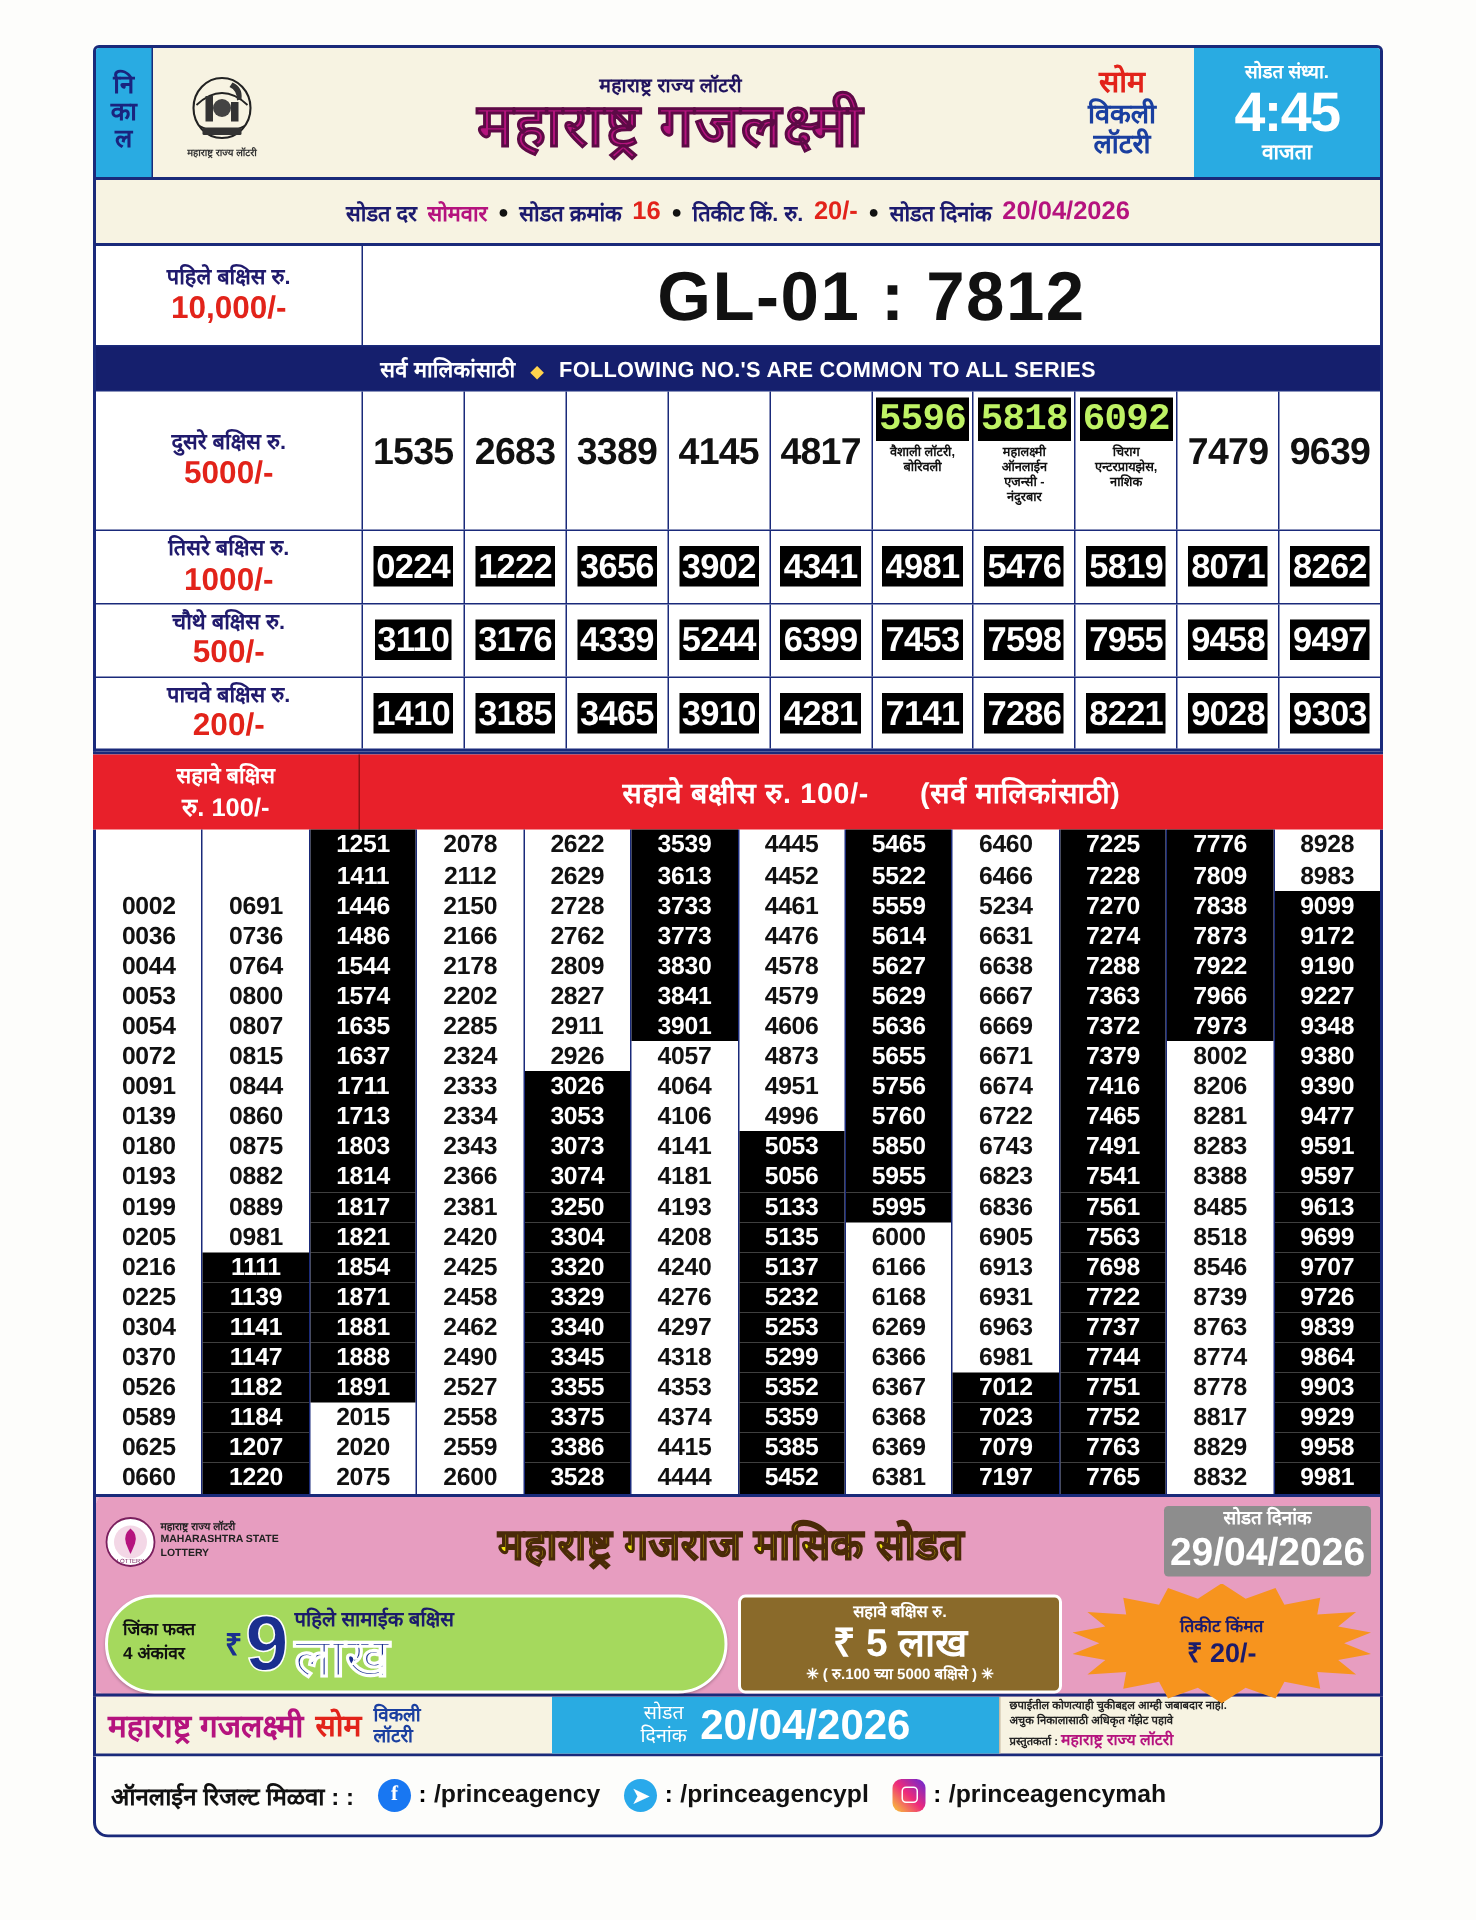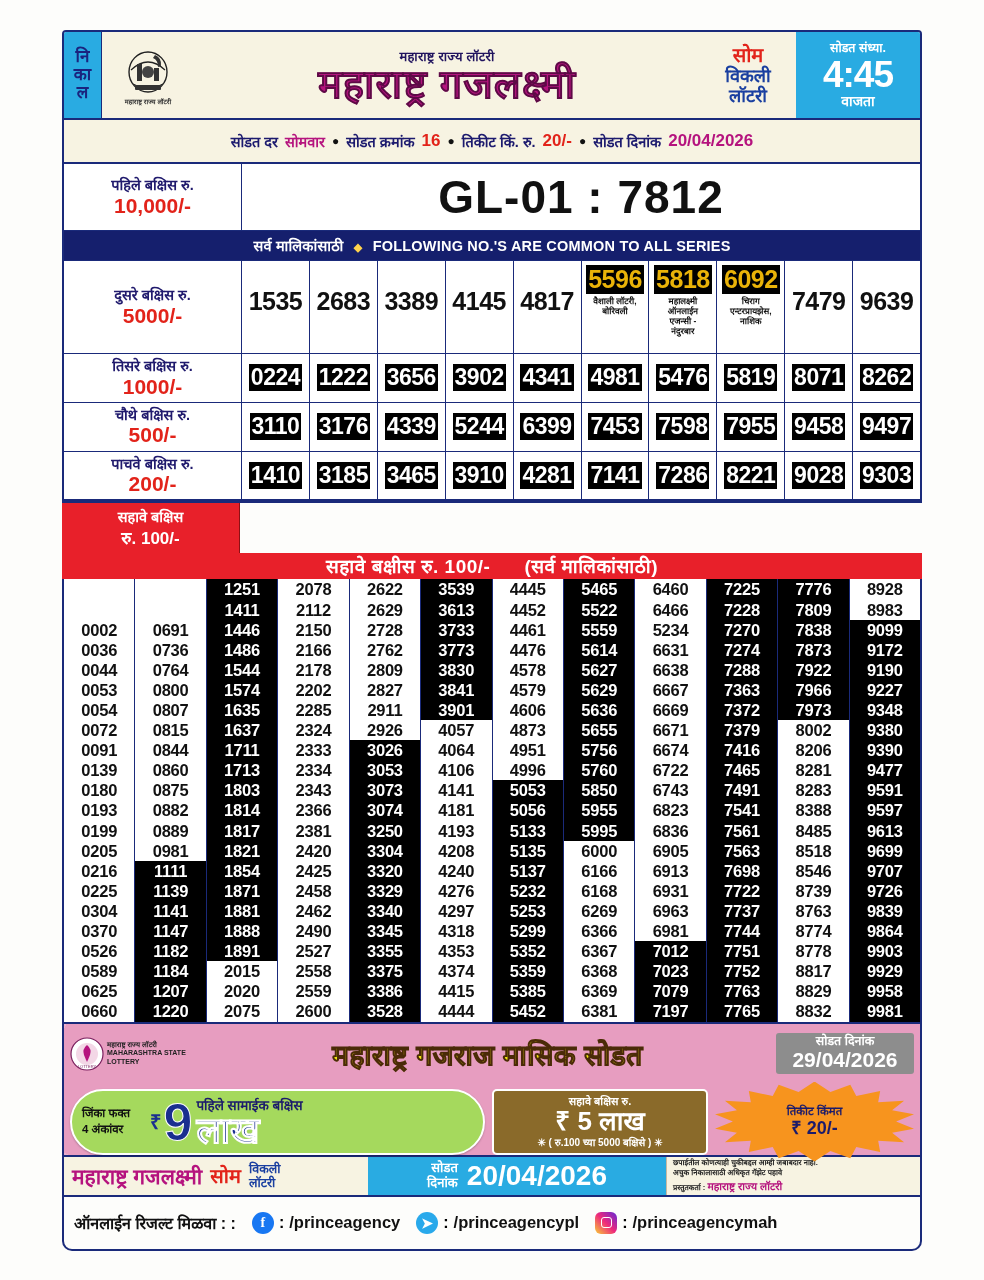--- a/index.html
+++ b/index.html
@@ -94,32 +94,32 @@
   .common-bar .sep { color:#ffd34d; font-size:11px; vertical-align:middle; margin:0 6px; }
 
   .pnums { flex:1; display:flex; }
   .pcell {
     flex:1; border-right:1px solid #1a2a7a;
     display:flex; flex-direction:column; align-items:center; justify-content:center;
     padding:3px 1px;
   }
   .pcell:last-child { border-right:none; }
   .pcell .n { font-size:25px; font-weight:bold; color:#111; letter-spacing:-0.5px; }
-  .pcell.inv .n { background:#000; color:#eab308; padding:0 2px; }
+  .pcell.inv .n { background:#000; color:#bef264; padding:0 2px;font-family:Liberation Mono, monospace; }
   .pcell .agency {
     font-size:8.5px; font-weight:bold; color:#111; line-height:1.18;
     text-align:center; margin-top:2px;
   }
   .row2 .pcell { min-height:92px; justify-content:flex-start; padding-top:26px; }
   .row2 .pcell.hasagency { padding-top:4px; }
   .prow.r345 .pcell .n { font-size:23px; background:#000; color:#fff; padding:0 2px; }
   .prow.r345 .pcell { min-height:46px; }
 
   
-  .sixth-head { display:flex; border-top:2px solid #1a2a7a;flex-direction:column; }
+  .sixth-head { display:flex; border-top:2px solid #1a2a7a; }
   .sixth-head-l {
     width:178px; flex:none; background:#e8202a; color:#fff;
     display:flex; flex-direction:column; align-items:center; justify-content:center;
     padding:3px 0 4px; border-right:1px solid #8d1014;
   }
   .sixth-head-l .a { font-size:14.5px; font-weight:bold; }
   .sixth-head-l .b { font-size:17px; font-weight:bold; }
   .sixth-head-r {
     flex:1; background:#e8202a; color:#fff; font-size:19px; font-weight:bold;
     display:flex; align-items:center; justify-content:center; letter-spacing:0.5px;
@@ -158,21 +158,21 @@
   .promo-title {
     flex:1; text-align:center; font-size:28px; font-weight:bold;
     color:#f2e70f; -webkit-text-stroke:1.1px #4a2a08;
     letter-spacing:0.5px;
   }
   .promo-date {
     width:138px; flex:none; background:#8d8d8d; color:#fff; text-align:center;
     border-radius:3px; padding:2px 0 3px; line-height:1.1;
   }
   .promo-date .a { font-size:12.5px; font-weight:bold; }
-  .promo-date .b { font-size:21px; font-weight:bold; }
+  .promo-date .b { font-size:26px; font-weight:bold; }
 
   .promo-bottom { display:flex; align-items:center; gap:7px; margin-top:3px; }
   .green-pill {
     width:415px; flex:none; height:66px; background:#a5d95d;
     border:2px solid #fff; border-radius:33px;
     display:flex; align-items:center; padding:0 10px; position:relative;
     box-shadow:0 1px 2px rgba(0,0,0,.25);
   }
   .gp-small { font-size:11.5px; font-weight:bold; color:#111; line-height:1.35; width:66px; }
   .gp-rupee { font-size:20px; font-weight:bold; color:#1a2f8f; margin:0 2px; }
@@ -213,21 +213,21 @@
     height:40px; display:flex; align-items:stretch;
   }
   .fs-left { flex:1; display:flex; align-items:center; padding-left:8px; gap:8px; }
   .fs-brand { font-size:21px; font-weight:bold; color:#b5137e; }
   .fs-som { font-size:20px; font-weight:bold; color:#e2231a; }
   .fs-wk { font-size:12.5px; font-weight:bold; color:#1a3fa0; line-height:1.12; }
   .fs-date {
     width:298px; flex:none; background:#29abe2; color:#fff;
     display:flex; align-items:center; justify-content:center; gap:9px;
   }
-  .fs-dl { font-size:13px; font-weight:bold; line-height:1.1; text-align:right; }
+  .fs-dl { font-size:13px; font-weight:normal; line-height:1.1; text-align:center; }
   .fs-dv { font-size:28px; font-weight:bold; }
   .fs-disc {
     width:254px; flex:none; padding:2px 4px 2px 6px;
     font-size:7.5px; color:#222; line-height:1.35; font-weight:bold;
     display:flex; flex-direction:column; justify-content:center;
     border-left:1px solid #c8b9a0;
   }
   .fs-disc .pres { color:#b5137e; font-size:10.5px; }
 
   .social {

